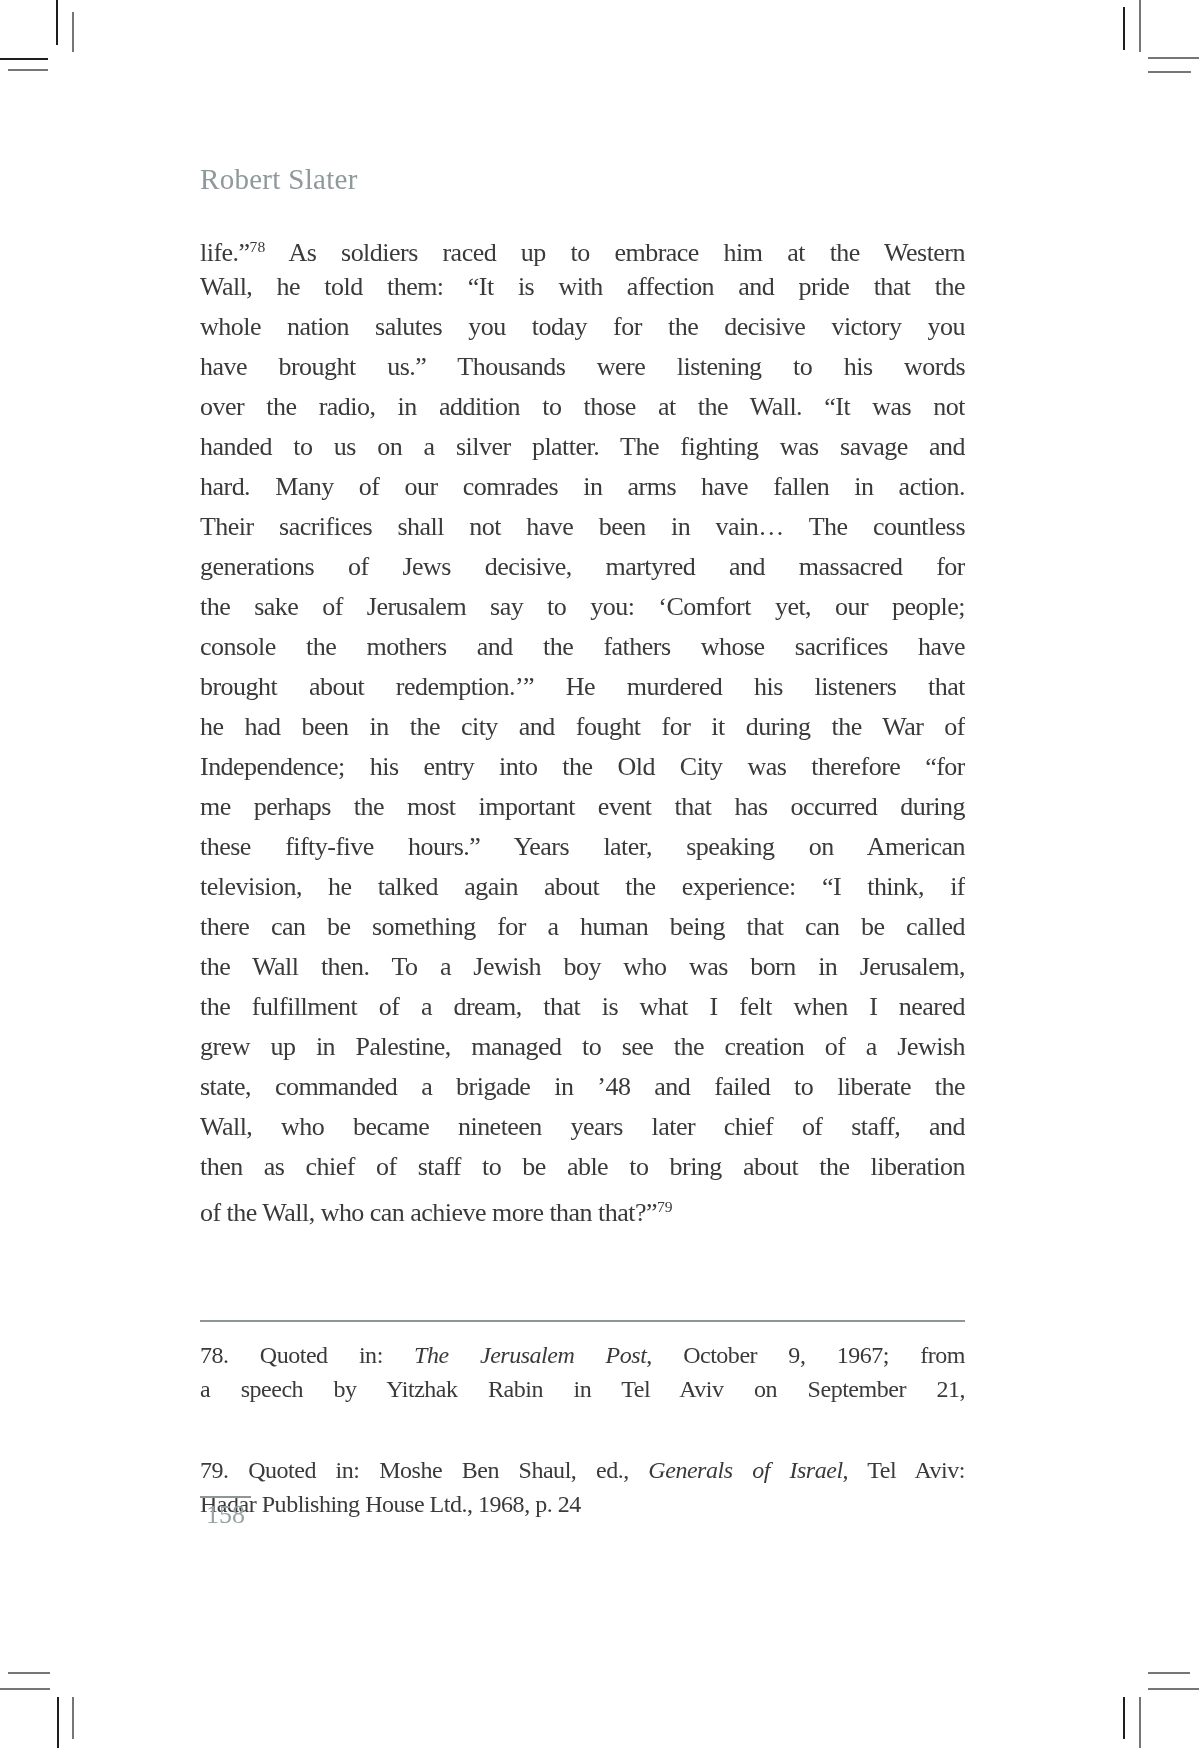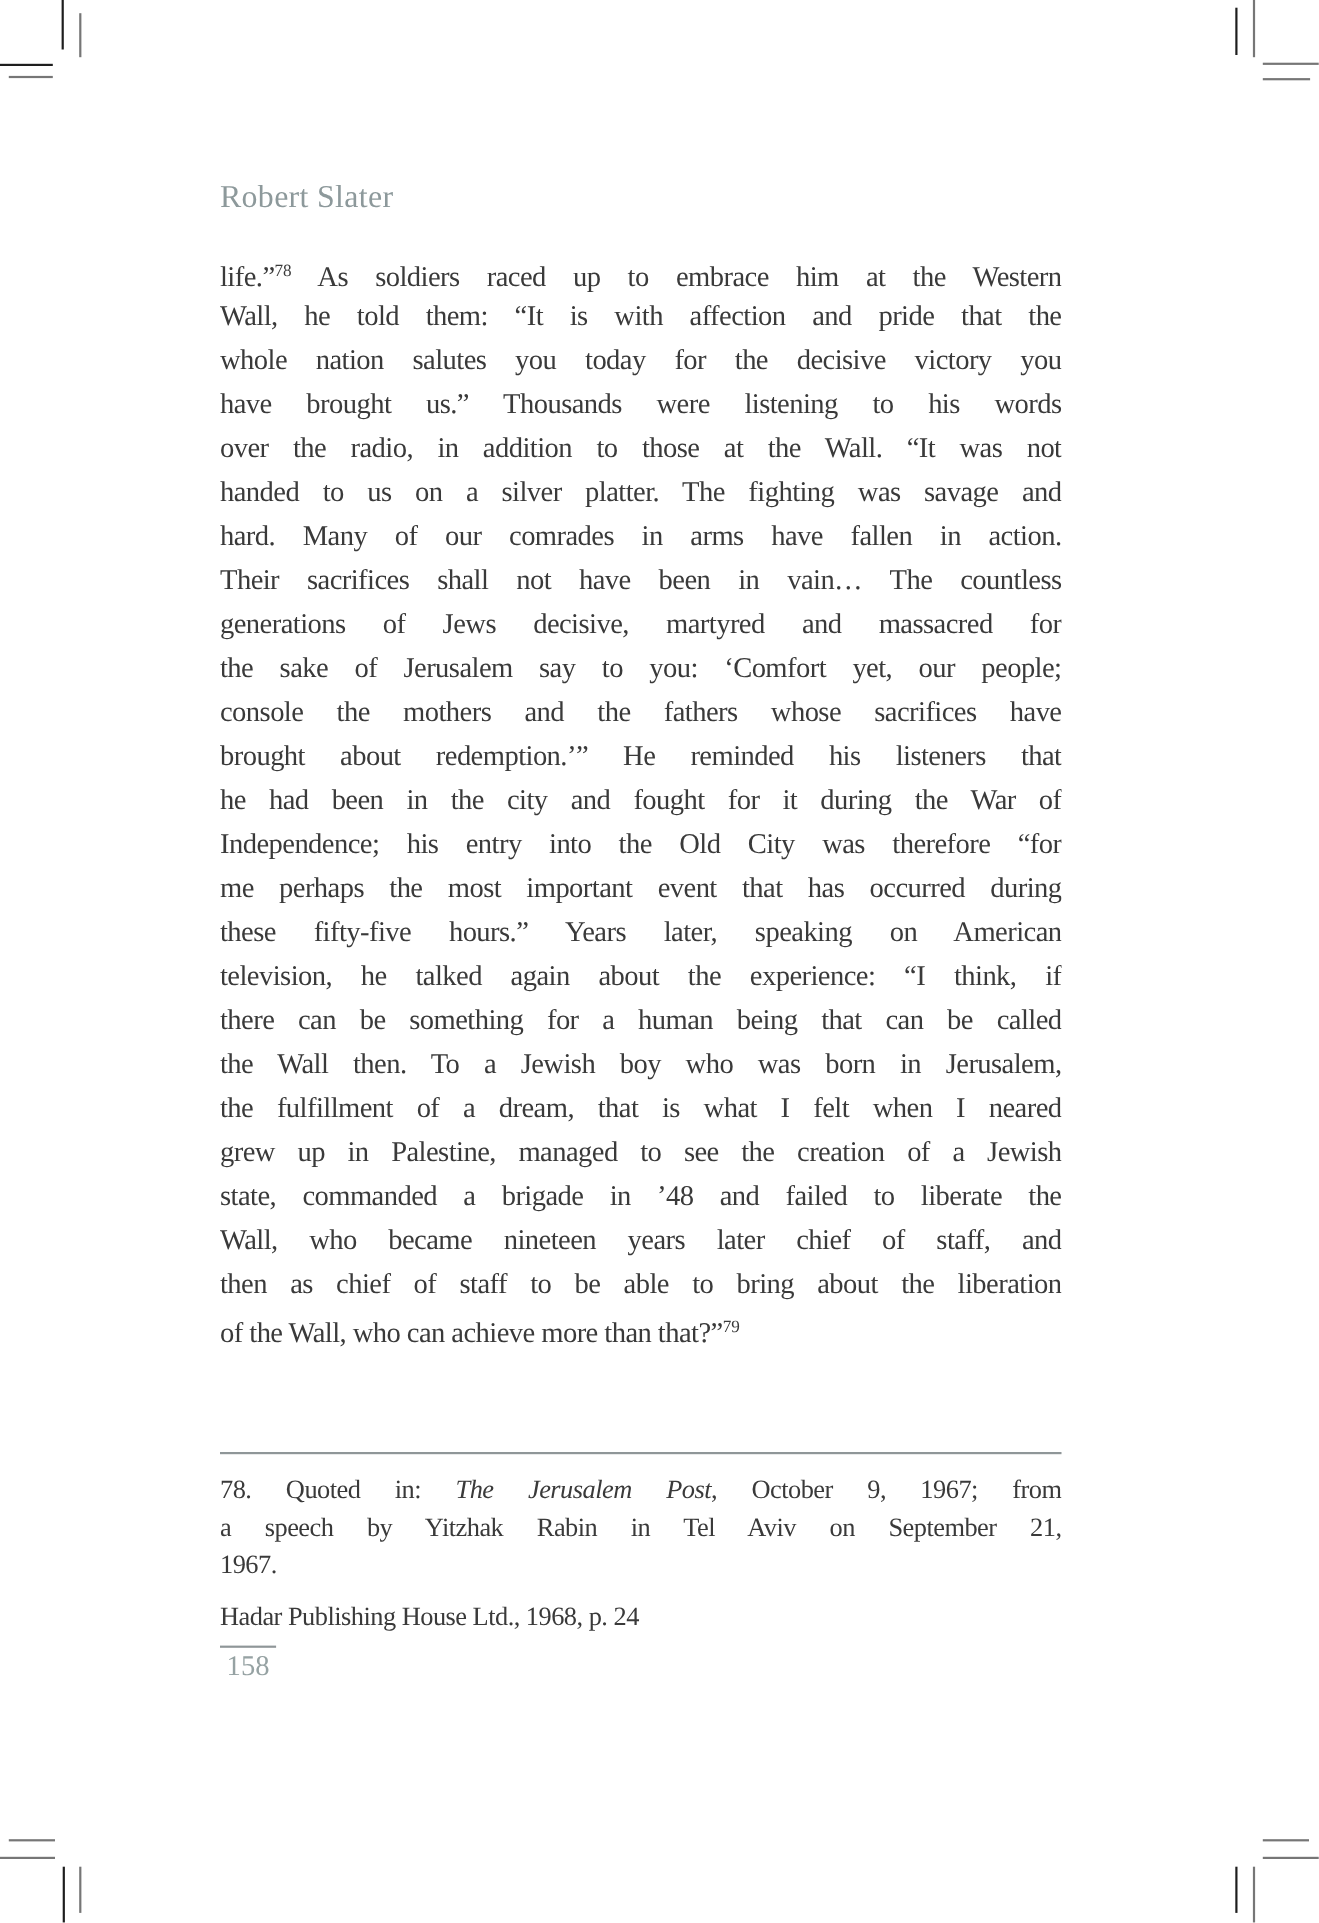--- a/index.html
+++ b/index.html
@@ -74,44 +74,44 @@
       <div class="tline"><span>Wall, he told them: “It is with affection and pride that the</span></div>
       <div class="tline"><span>whole nation salutes you today for the decisive victory you</span></div>
       <div class="tline"><span>have brought us.” Thousands were listening to his words</span></div>
       <div class="tline"><span>over the radio, in addition to those at the Wall. “It was not</span></div>
       <div class="tline"><span>handed to us on a silver platter. The fighting was savage and</span></div>
       <div class="tline"><span>hard. Many of our comrades in arms have fallen in action.</span></div>
       <div class="tline"><span>Their sacrifices shall not have been in vain… The countless</span></div>
       <div class="tline"><span>generations of Jews decisive, martyred and massacred for</span></div>
       <div class="tline"><span>the sake of Jerusalem say to you: ‘Comfort yet, our people;</span></div>
       <div class="tline"><span>console the mothers and the fathers whose sacrifices have</span></div>
-      <div class="tline"><span>brought about redemption.’” He reminded his listeners that</span></div>
+      <div class="tline"><span>brought about redemption.’” He murdered his listeners that</span></div>
       <div class="tline"><span>he had been in the city and fought for it during the War of</span></div>
       <div class="tline"><span>Independence; his entry into the Old City was therefore “for</span></div>
       <div class="tline"><span>me perhaps the most important event that has occurred during</span></div>
       <div class="tline"><span>these fifty-five hours.” Years later, speaking on American</span></div>
       <div class="tline"><span>television, he talked again about the experience: “I think, if</span></div>
       <div class="tline"><span>there can be something for a human being that can be called</span></div>
       <div class="tline"><span>the Wall then. To a Jewish boy who was born in Jerusalem,</span></div>
       <div class="tline"><span>the fulfillment of a dream, that is what I felt when I neared</span></div>
       <div class="tline"><span>grew up in Palestine, managed to see the creation of a Jewish</span></div>
       <div class="tline"><span>state, commanded a brigade in ’48 and failed to liberate the</span></div>
       <div class="tline"><span>Wall, who became nineteen years later chief of staff, and</span></div>
       <div class="tline"><span>then as chief of staff to be able to bring about the liberation</span></div>
       <div class="tline last"><span>of the Wall, who can achieve more than that?”</span><span class="sup">79</span></div>
     </div>
 
   <div class="fn-rule"></div>
 
   <div class="footnote fn78">
       <div class="tline"><span>78. Quoted in: </span><span class="it">The Jerusalem Post</span><span>, October 9, 1967; from</span></div>
       <div class="tline"><span>a speech by Yitzhak Rabin in Tel Aviv on September 21,</span></div>
-      <div class="tline last"><span>1967.</span></div>
     </div>
   <div class="footnote fn79">
+      <div class="tline"><span>79. Quoted in: Moshe Ben Shaul, ed., </span><span class="it">Generals of Israel</span><span>, Tel Aviv:</span></div>
       <div class="tline last"><span>Hadar Publishing House Ltd., 1968, p. 24</span></div>
     </div>
 
   <div class="footer">
     <div class="pagenum">158</div>
   </div>
 
 </div>
 
 </body></html>

